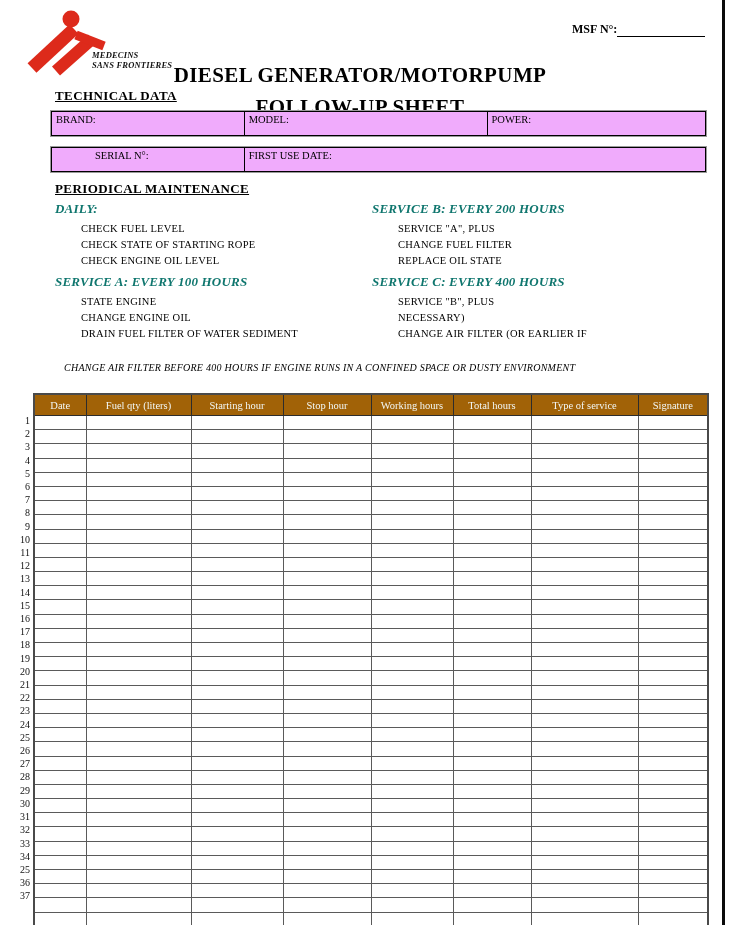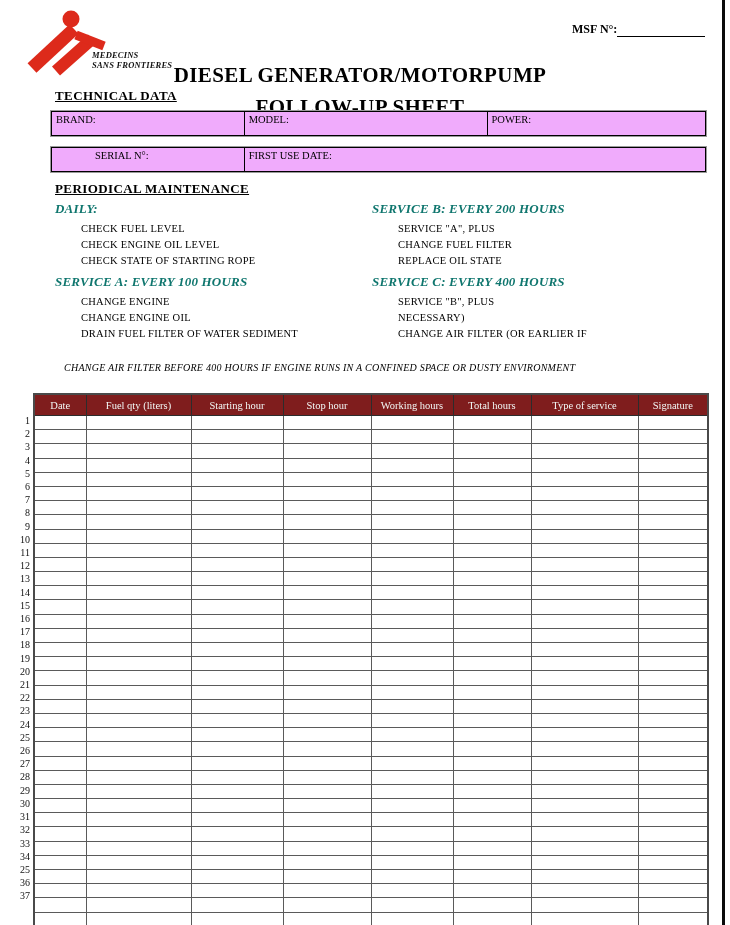--- a/index.html
+++ b/index.html
@@ -44,21 +44,21 @@
     letter-spacing:0.2px; margin-bottom:4px; }
   .maint-item { font-size:10.5px; padding-left:26px; line-height:15.9px; letter-spacing:0.25px; }
   .note { position:absolute; left:64px; top:362px; font-size:10px; font-style:italic; letter-spacing:0.25px; }
 
   
   .row-numbers { position:absolute; left:6px; top:414px; width:24px; text-align:right;
     font-size:10px; color:#111; }
   .row-numbers div { height:13.216px; line-height:13.216px; }
   table.log { position:absolute; left:33px; top:393px; border-collapse:collapse;
     table-layout:fixed; width:674px; }
-  table.log th { background:#7f1d1d; color:#f2f7f5; font-weight:normal; font-size:10.5px;
+  table.log th { background:#a16207; color:#f2f7f5; font-weight:normal; font-size:10.5px;
     height:20px; border:1px solid #2c2c2c; padding:0 2px; overflow:hidden; white-space:nowrap; }
   table.log td { height:13.2px; border:1px solid #5a5a5a; padding:0; background:#fff; }
   table.log { border:2px solid #4a4a4a; }
 </style>
 </head>
 <body>
 
 <div class="page">
 
   <div class="edge-strip"></div>
@@ -97,32 +97,32 @@
     <div class="tech-cell">SERIAL N°:</div>
     <div class="tech-cell">FIRST USE DATE:</div>
   </div>
 
   <div class="sec-heading maint-heading">PERIODICAL MAINTENANCE</div>
 
   <div class="maint-grid">
       <div class="maint-section">
         <div class="maint-title">DAILY:</div>
         <div class="maint-item">CHECK FUEL LEVEL</div>
+        <div class="maint-item">CHECK STATE OF STARTING ROPE</div>
         <div class="maint-item">CHECK ENGINE OIL LEVEL</div>
-        <div class="maint-item">CHECK STATE OF STARTING ROPE</div>
       </div>
       <div class="maint-section">
         <div class="maint-title">SERVICE B: EVERY 200 HOURS</div>
         <div class="maint-item">SERVICE "A", PLUS</div>
         <div class="maint-item">CHANGE FUEL FILTER</div>
         <div class="maint-item">REPLACE OIL STATE</div>
       </div>
       <div class="maint-section">
         <div class="maint-title">SERVICE A: EVERY 100 HOURS</div>
-        <div class="maint-item">CHANGE ENGINE</div>
+        <div class="maint-item">STATE ENGINE</div>
         <div class="maint-item">CHANGE ENGINE OIL</div>
         <div class="maint-item">DRAIN FUEL FILTER OF WATER SEDIMENT</div>
       </div>
       <div class="maint-section">
         <div class="maint-title">SERVICE C: EVERY 400 HOURS</div>
         <div class="maint-item">SERVICE "B", PLUS</div>
         <div class="maint-item">NECESSARY)</div>
         <div class="maint-item">CHANGE AIR FILTER (OR EARLIER IF</div>
       </div>
     </div>

